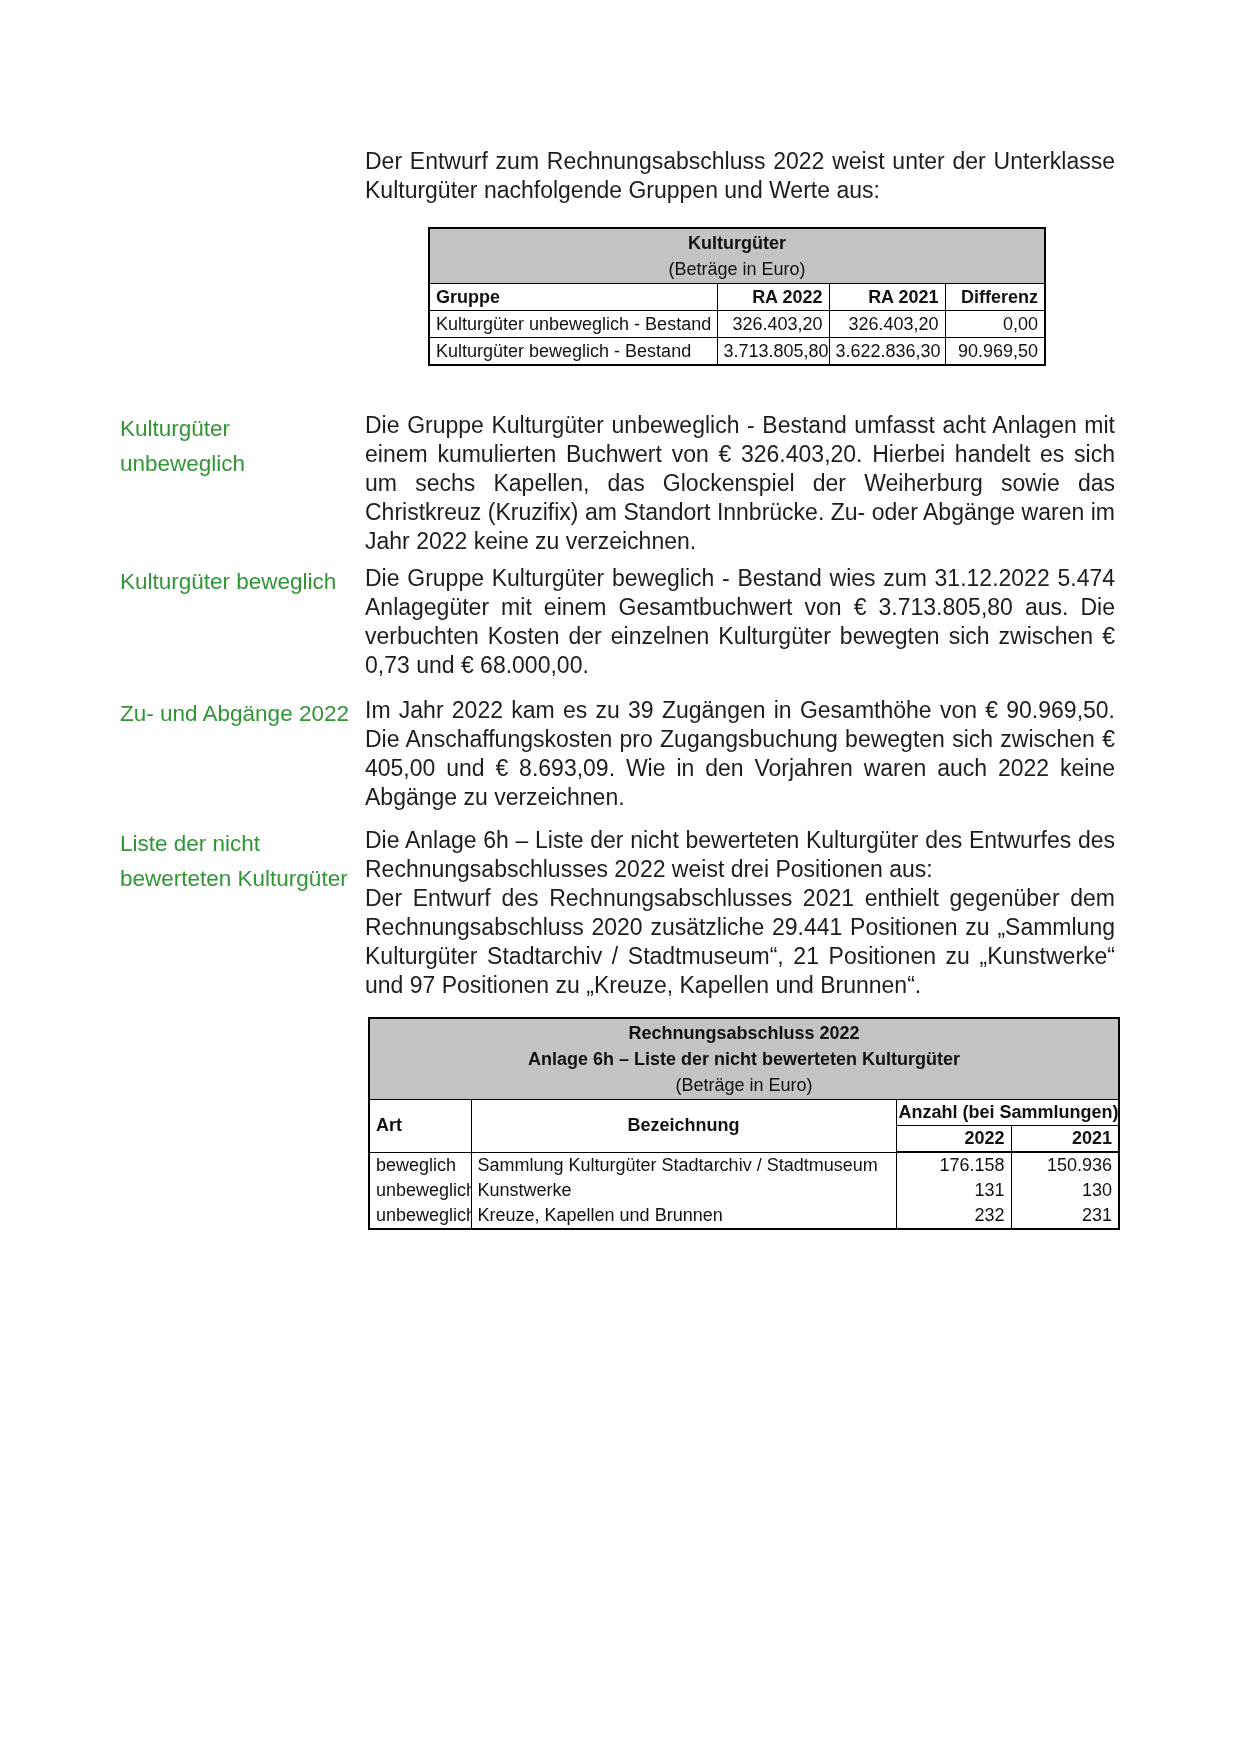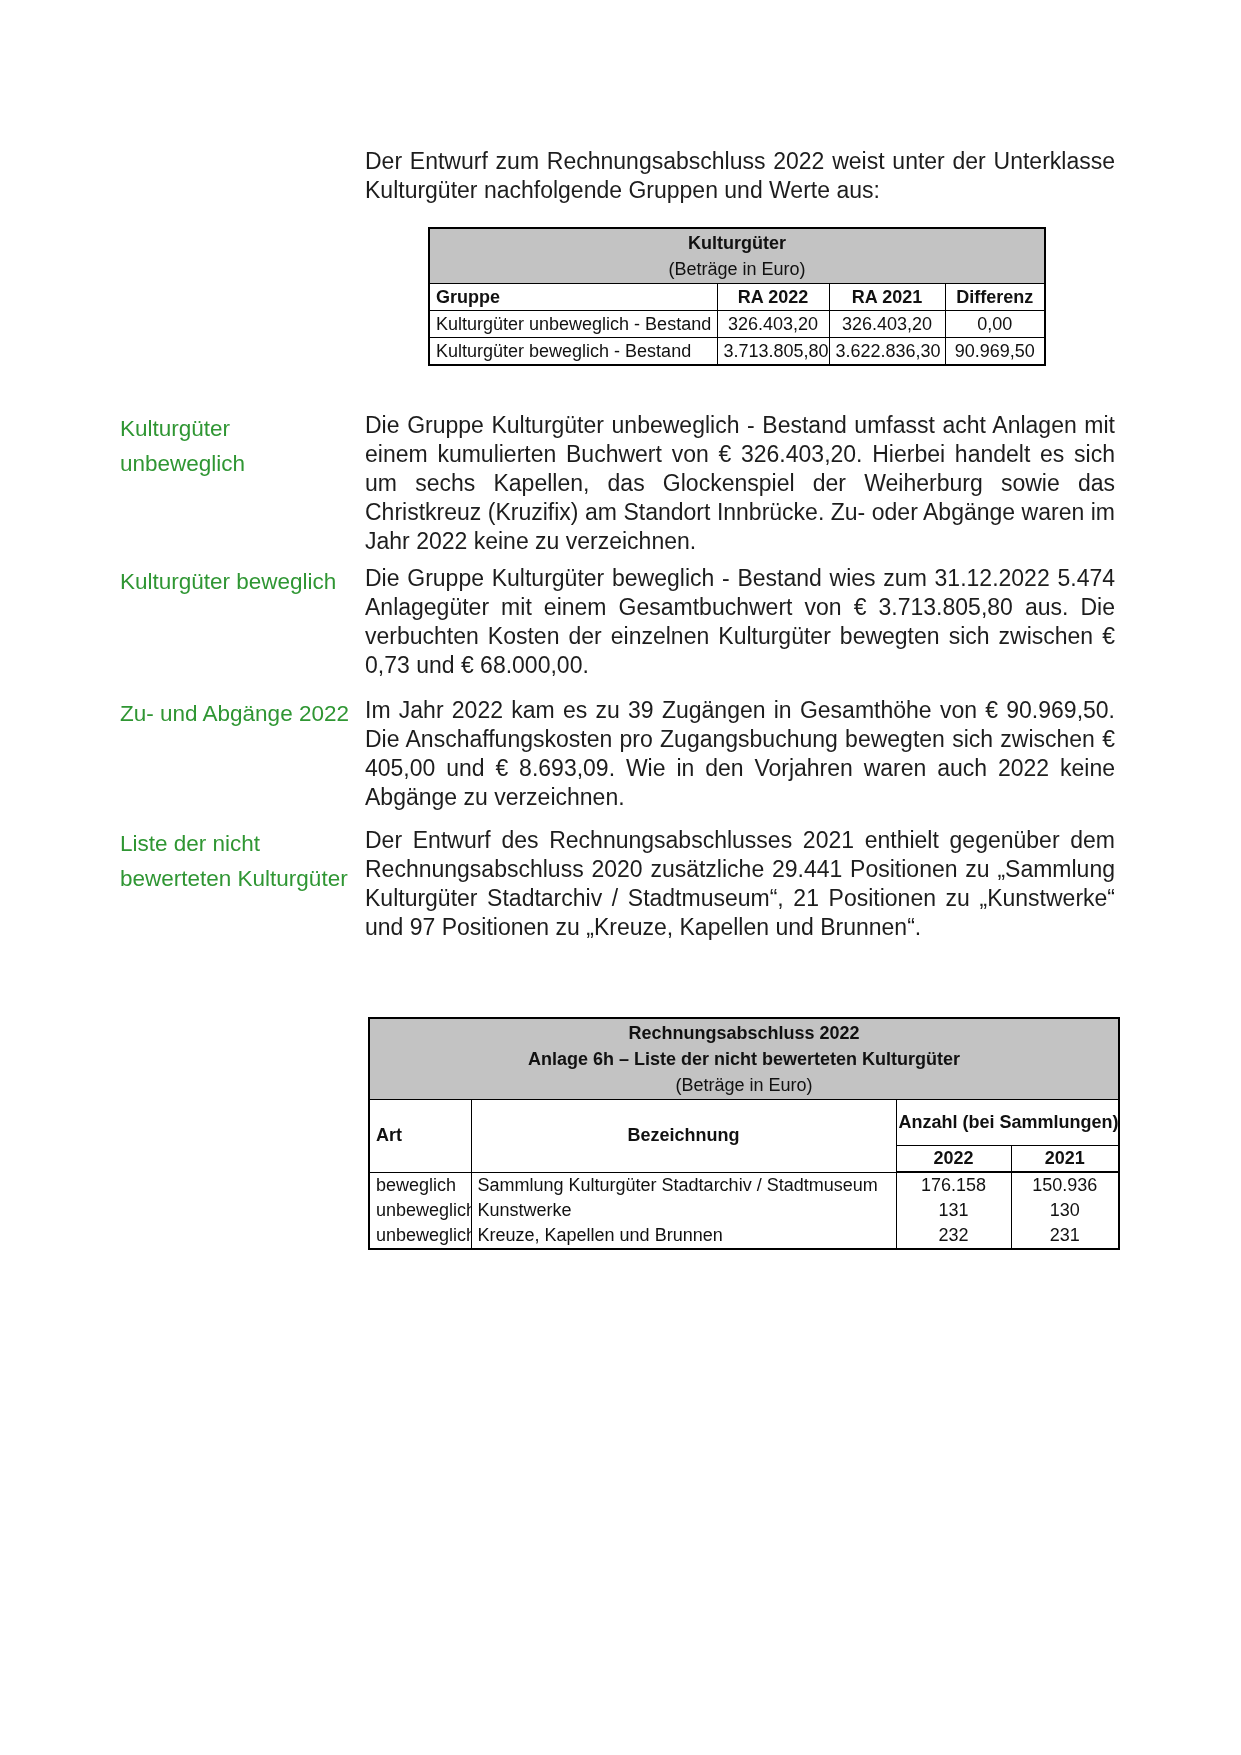--- a/index.html
+++ b/index.html
@@ -50,21 +50,21 @@
   }
   .tbl td,.tbl th{
     border:1px solid var(--border-black);
     padding:1px 6px;
     vertical-align:middle;
     font-weight:normal;
     overflow:hidden;
     white-space:nowrap;
   }
   .al{text-align:left;}
-  .ar{text-align:center;}
+  .ar{text-align:right;}
   .ac{text-align:center;}
   .b{font-weight:bold;}
   .title-cell{
     background:var(--table-header-bg);
     border-bottom:2px solid var(--border-black);
     text-align:center;
     padding:2px 4px;
   }
   .title-line{line-height:26px;}
   .t1{left:428px;top:227px;width:616px;padding-left:40px;}
@@ -155,20 +155,21 @@
   <p class="body-text" style="top:411px">Die Gruppe Kulturgüter unbeweglich - Bestand umfasst acht Anlagen mit einem kumulierten Buchwert von € 326.403,20. Hierbei handelt es sich um sechs Kapellen, das Glockenspiel der Weiherburg sowie das Christkreuz (Kruzifix) am Standort Innbrücke. Zu- oder Abgänge waren im Jahr 2022 keine zu verzeichnen.</p>
 
   <div class="margin-label" style="top:564px">Kulturgüter beweglich</div>
   <p class="body-text" style="top:564px">Die Gruppe Kulturgüter beweglich - Bestand wies zum 31.12.2022 5.474 Anlagegüter mit einem Gesamtbuchwert von € 3.713.805,80 aus. Die verbuchten Kosten der einzelnen Kulturgüter bewegten sich zwischen € 0,73 und € 68.000,00.</p>
 
   <div class="margin-label" style="top:696px">Zu- und Abgänge 2022</div>
   <p class="body-text" style="top:696px">Im Jahr 2022 kam es zu 39 Zugängen in Gesamthöhe von € 90.969,50. Die Anschaffungskosten pro Zugangsbuchung bewegten sich zwischen € 405,00 und € 8.693,09. Wie in den Vorjahren waren auch 2022 keine Abgänge zu verzeichnen.</p>
 
   <div class="margin-label" style="top:826px">Liste der nicht bewerteten Kulturgüter</div>
   <div class="body-text" style="top:826px">
+    <p style="margin:0">Die Anlage 6h – Liste der nicht bewerteten Kulturgüter des Entwurfes des Rechnungsabschlusses 2022 weist drei Positionen aus:</p>
     <p style="margin:0">Der Entwurf des Rechnungsabschlusses 2021 enthielt gegenüber dem Rechnungsabschluss 2020 zusätzliche 29.441 Positionen zu „Sammlung Kulturgüter Stadtarchiv / Stadtmuseum“, 21 Positionen zu „Kunstwerke“ und 97 Positionen zu „Kreuze, Kapellen und Brunnen“.</p>
   </div>
 
   <table class="tbl t2">
     <colgroup>
       <col style="width:102px">
         <col style="width:425px">
         <col style="width:115px">
         <col style="width:108px">
     </colgroup>
@@ -176,21 +177,21 @@
       <tr>
         <td colspan="4" class="title-cell">
           <div class="title-line b">Rechnungsabschluss 2022</div>
           <div class="title-line b">Anlage 6h – Liste der nicht bewerteten Kulturgüter</div>
           <div class="title-line">(Beträge in Euro)</div>
         </td>
       </tr>
       <tr class="h1">
         <th rowspan="2" class="al">Art</th>
         <th rowspan="2" class="ac">Bezeichnung</th>
-        <th colspan="2" class="ac" style="padding:11px 2px">Anzahl (bei Sammlungen)</th>
+        <th colspan="2" class="ac" style="padding:1px 2px">Anzahl (bei Sammlungen)</th>
       </tr>
       <tr class="h2">
         <th class="ar">2022</th>
         <th class="ar">2021</th>
       </tr>
     </thead>
     <tbody>
       <tr>
         <td class="al">beweglich</td>
         <td class="al">Sammlung Kulturgüter Stadtarchiv / Stadtmuseum</td>

